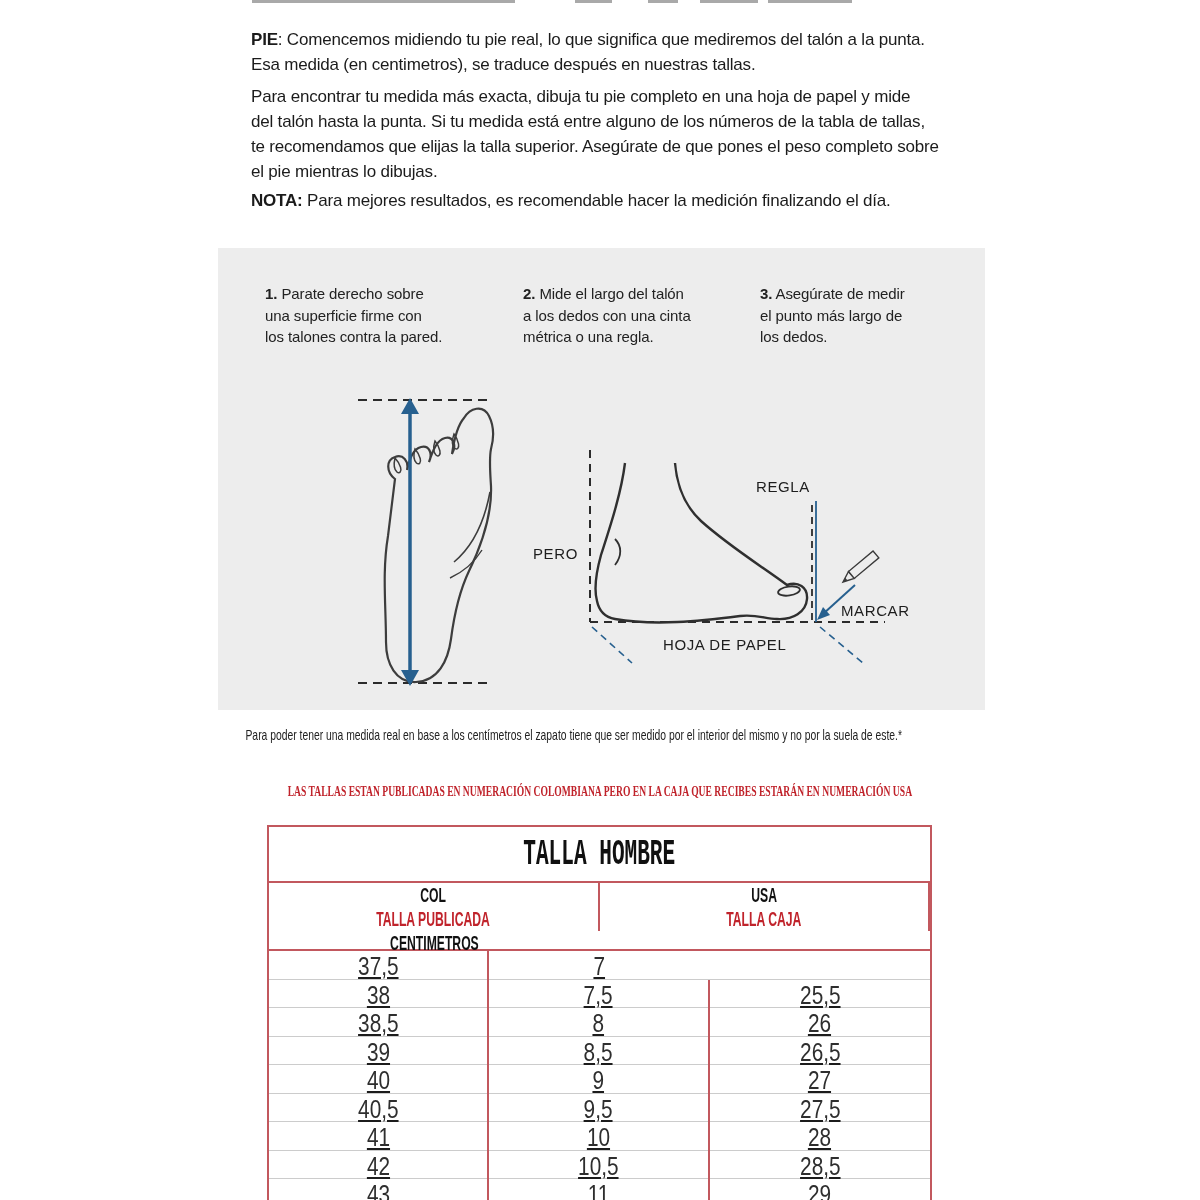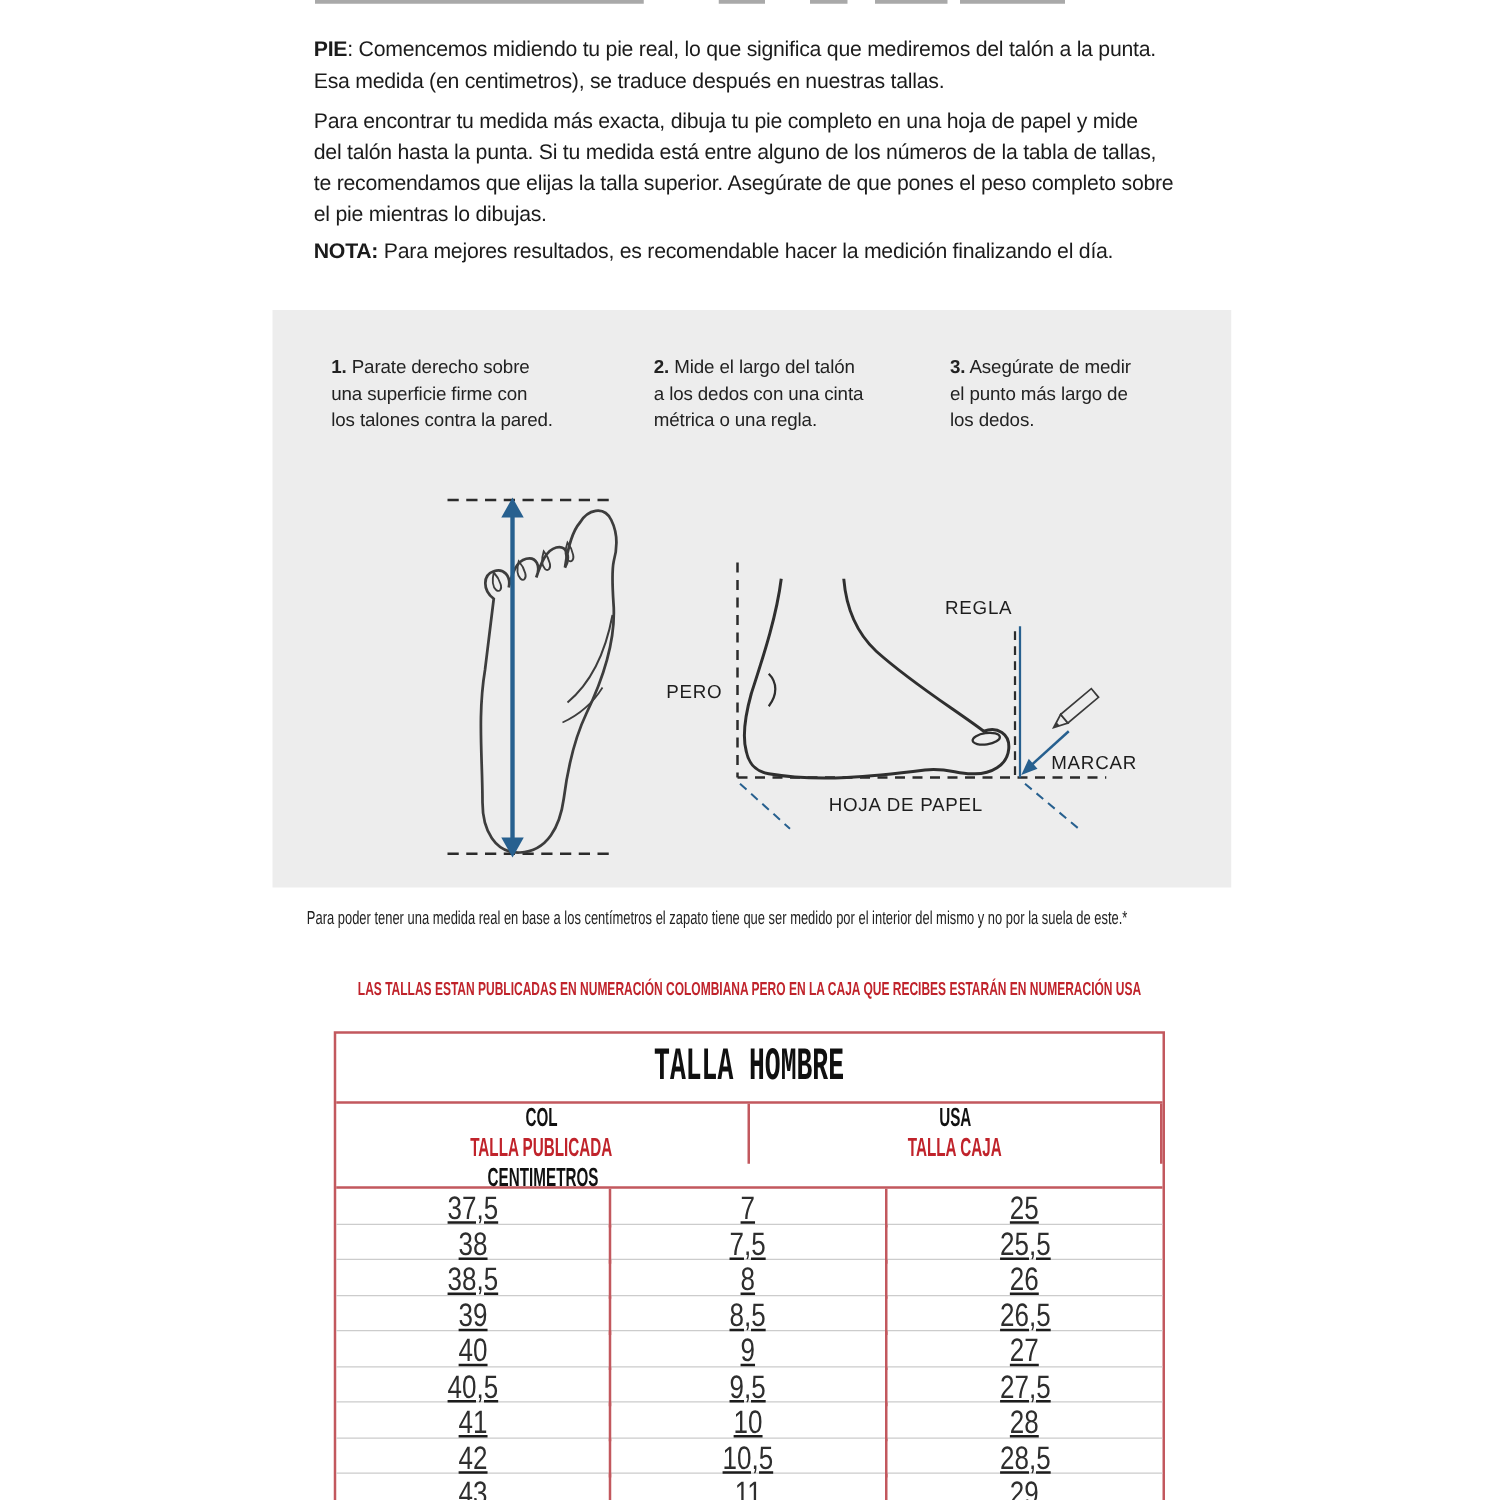--- a/index.html
+++ b/index.html
@@ -32,21 +32,21 @@
   #lbl-regla{left:756px;top:478px;}
   #lbl-marcar{left:841px;top:602px;}
   #lbl-hoja{left:663px;top:636px;}
 
   
   .cond{display:inline-block;transform:scaleX(0.69);transform-origin:center;white-space:nowrap;}
 
   .footnote{position:absolute;top:726px;left:0;width:1148px;text-align:center;
             font-size:15px;color:#222;}
   .notice{position:absolute;top:783px;left:0;width:1200px;text-align:center;
-          font-size:15px;font-weight:700;color:#C0232B;}
+          font-size:15px;font-weight:700;color:#C0232B;font-family:Liberation Serif, serif;}
   .notice .cond{transform:scaleX(0.64);}
 
   
   .size-table{position:absolute;left:267px;top:825px;width:665px;box-sizing:border-box;
               border:2px solid #C2585E;background:#fff;}
   .t-title{height:54px;border-bottom:2px solid #C2585E;display:flex;align-items:center;
            justify-content:center;font-size:37px;font-weight:700;color:#101010;font-family:Liberation Mono, monospace;}
   .t-title .cond{transform:scaleX(0.57);}
   .t-head{display:grid;grid-template-columns:1fr 1fr;height:66px;border-bottom:2px solid #C2585E;}
   .t-head .hcell{display:flex;flex-direction:column;align-items:center;justify-content:center;
@@ -182,23 +182,20 @@
       </div>
     </div>
 
     <div class="t-row">
       <span class="cell">
           <span class="num">37,5</span>
         </span>
       <span class="cell">
           <span class="num">7</span>
         </span>
-      <span class="cell">
-          <span class="num">25</span>
-        </span>
     </div>
     <div class="t-row">
       <span class="cell">
           <span class="num">38</span>
         </span>
       <span class="cell">
           <span class="num">7,5</span>
         </span>
       <span class="cell">
           <span class="num">25,5</span>

